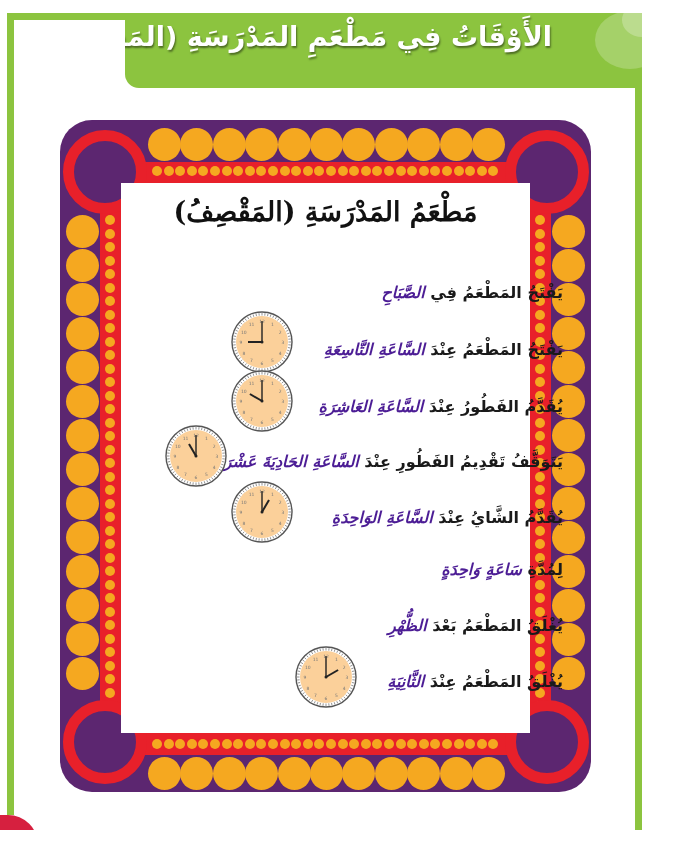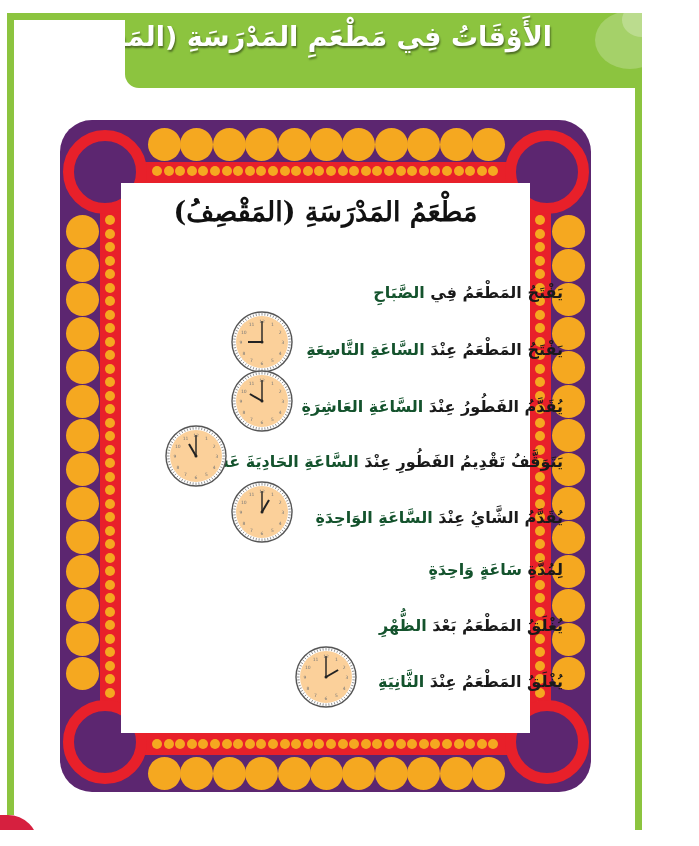--- a/index.html
+++ b/index.html
@@ -17,21 +17,21 @@
   
   #frame{left:60px;top:120px;width:531px;height:672px;background:#5c2670;border-radius:32px;}
   .big{position:absolute;width:33px;height:33px;border-radius:50%;background:#f5a820;}
   .small{position:absolute;width:10px;height:10px;border-radius:50%;background:#f5a820;}
   .redstrip{position:absolute;background:#e8202a;}
   .corner{position:absolute;width:84px;height:84px;border-radius:50%;background:#5c2670;border:11px solid #e8202a;box-sizing:border-box;}
   #inner{left:121px;top:183px;width:409px;height:550px;background:#ffffff;}
   
   #heading{position:absolute;left:121px;top:196px;width:409px;text-align:center;direction:rtl;font-family:"DejaVu Serif",serif;font-size:27px;color:#111;font-weight:bold;}
   .line{position:absolute;right:136px;direction:rtl;white-space:nowrap;font-family:"DejaVu Sans",sans-serif;font-size:16px;font-weight:bold;color:#1a1a1a;}
-  .line .hl{color:#14532d;}
+  .line .hl{color:#4c1d95;font-style:italic;}
   .clock{position:absolute;width:62px;height:62px;}
 </style>
 </head>
 <body>
 
 <div class="abs" id="green-left"></div>
 <div class="abs" id="green-top"></div>
 <div class="abs" id="green-right"></div>
 <div class="abs" id="banner">
   <div class="bub1"></div>

